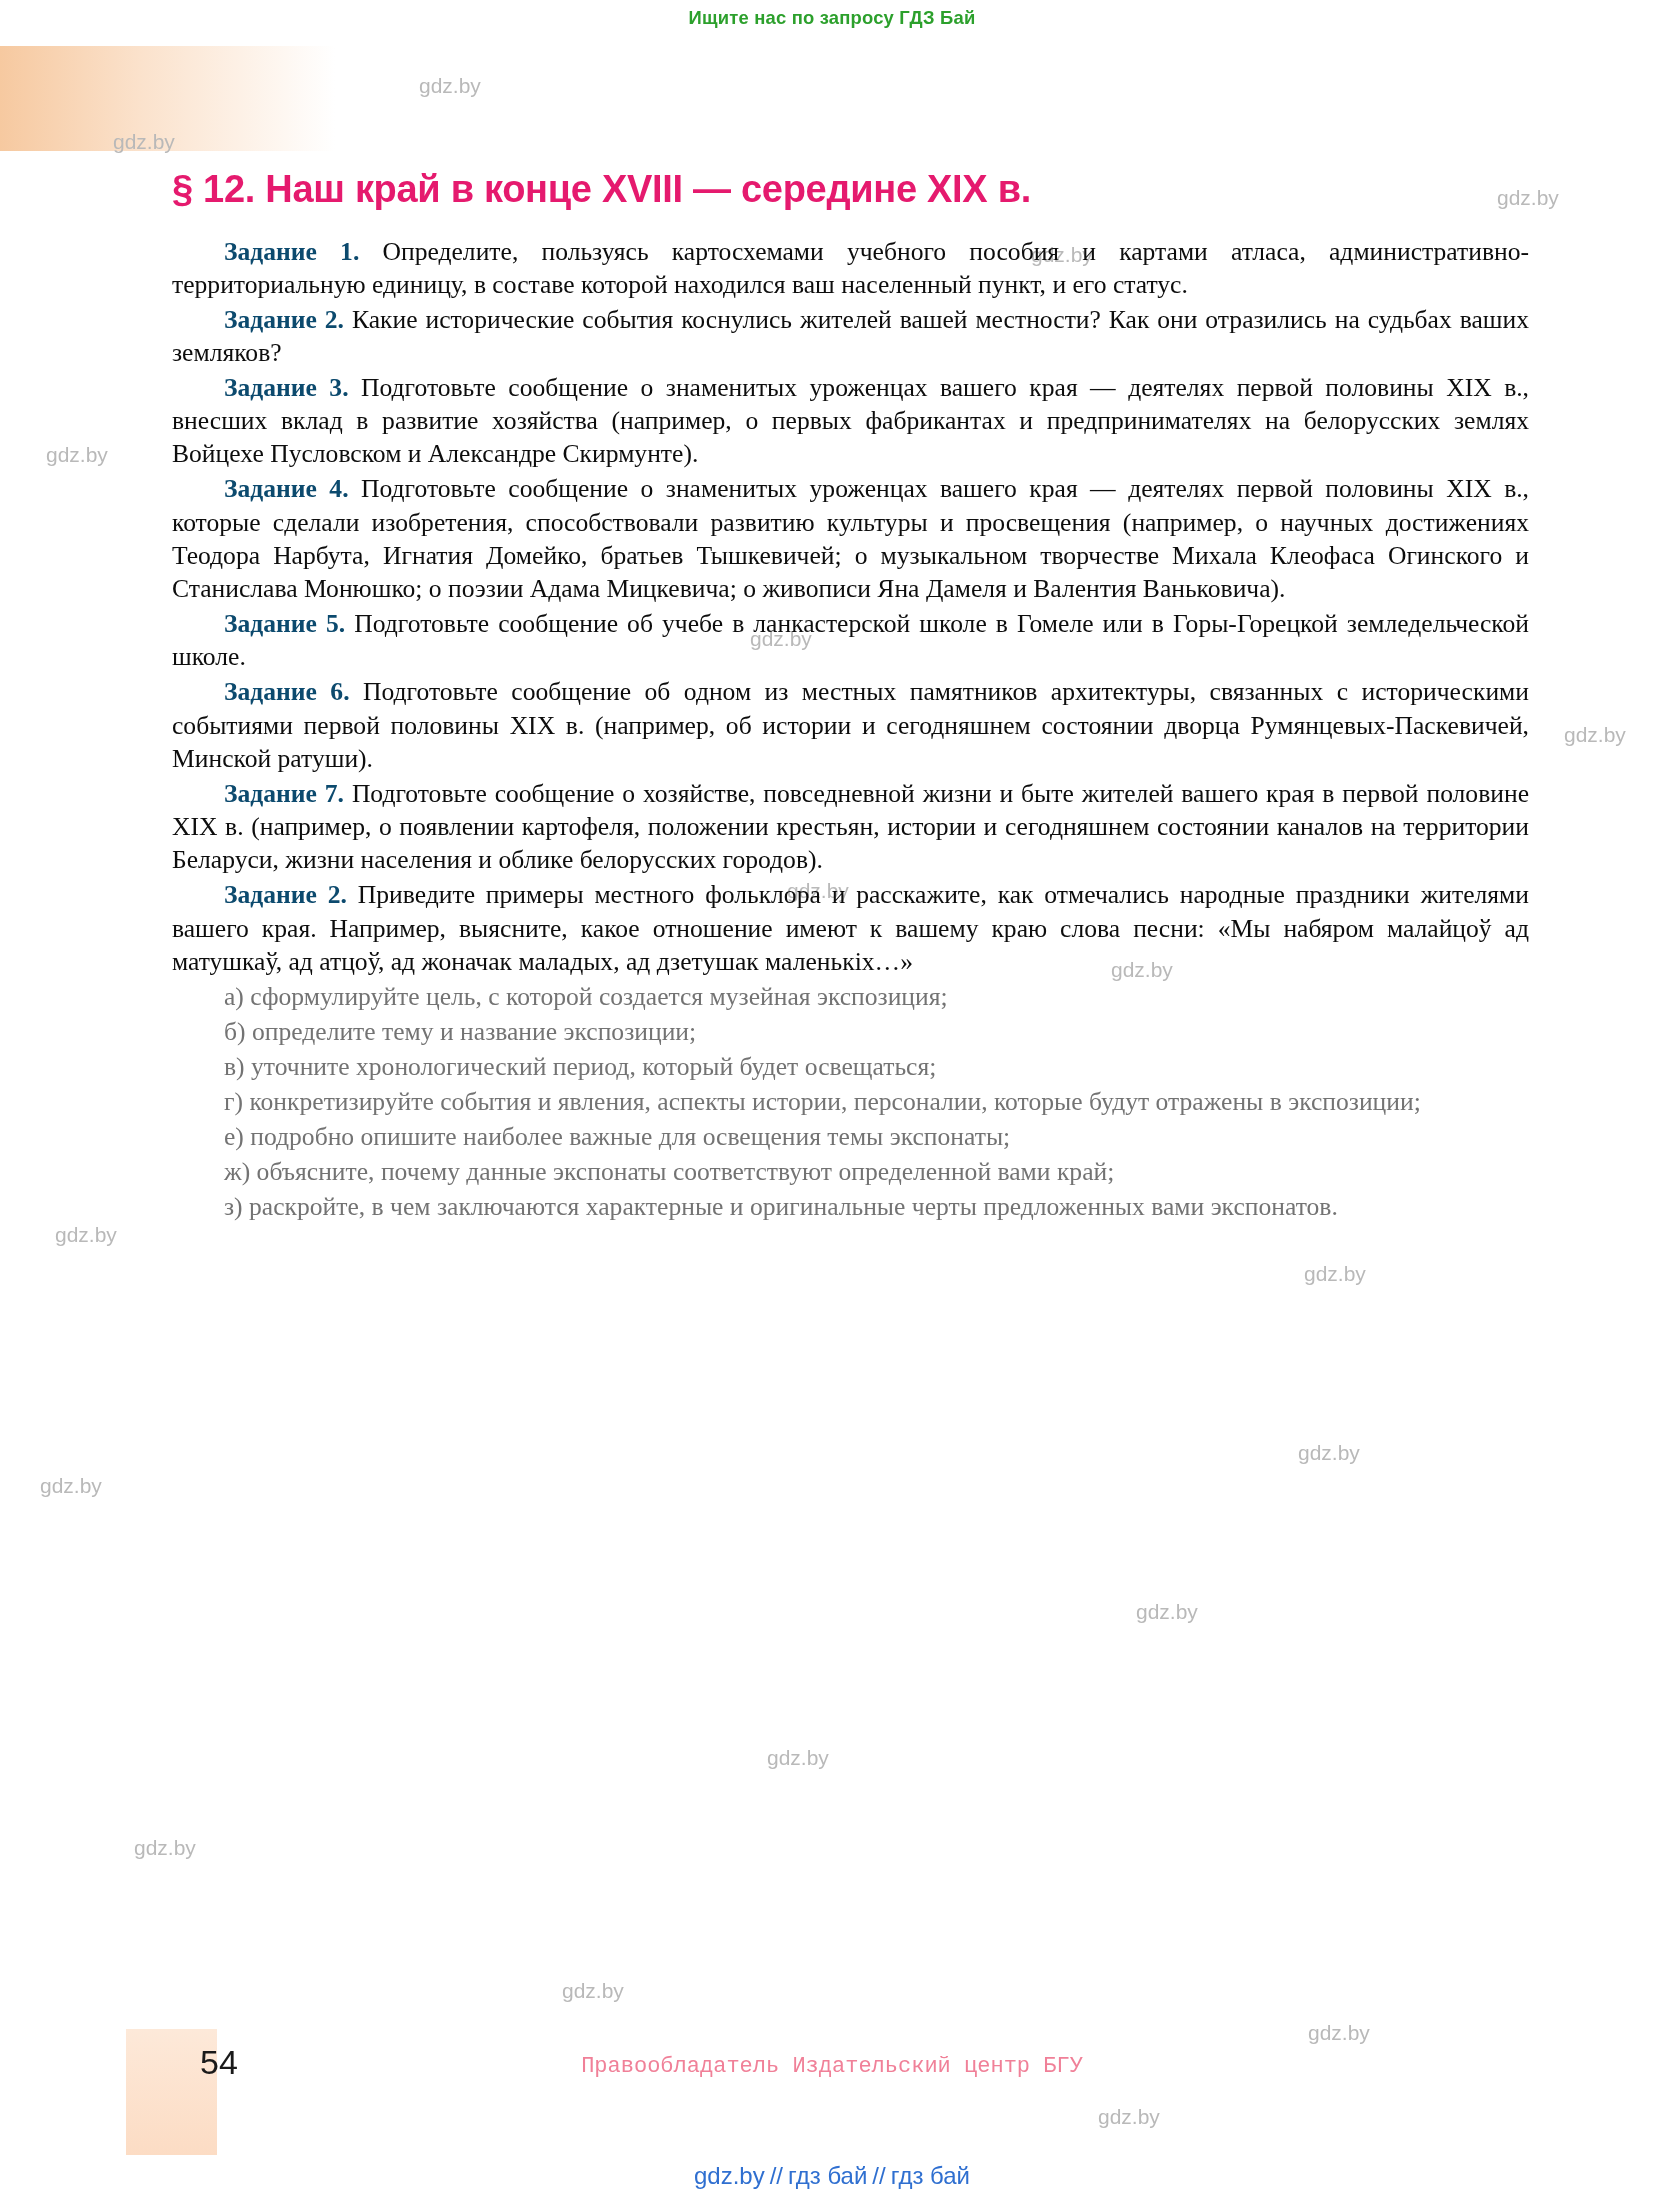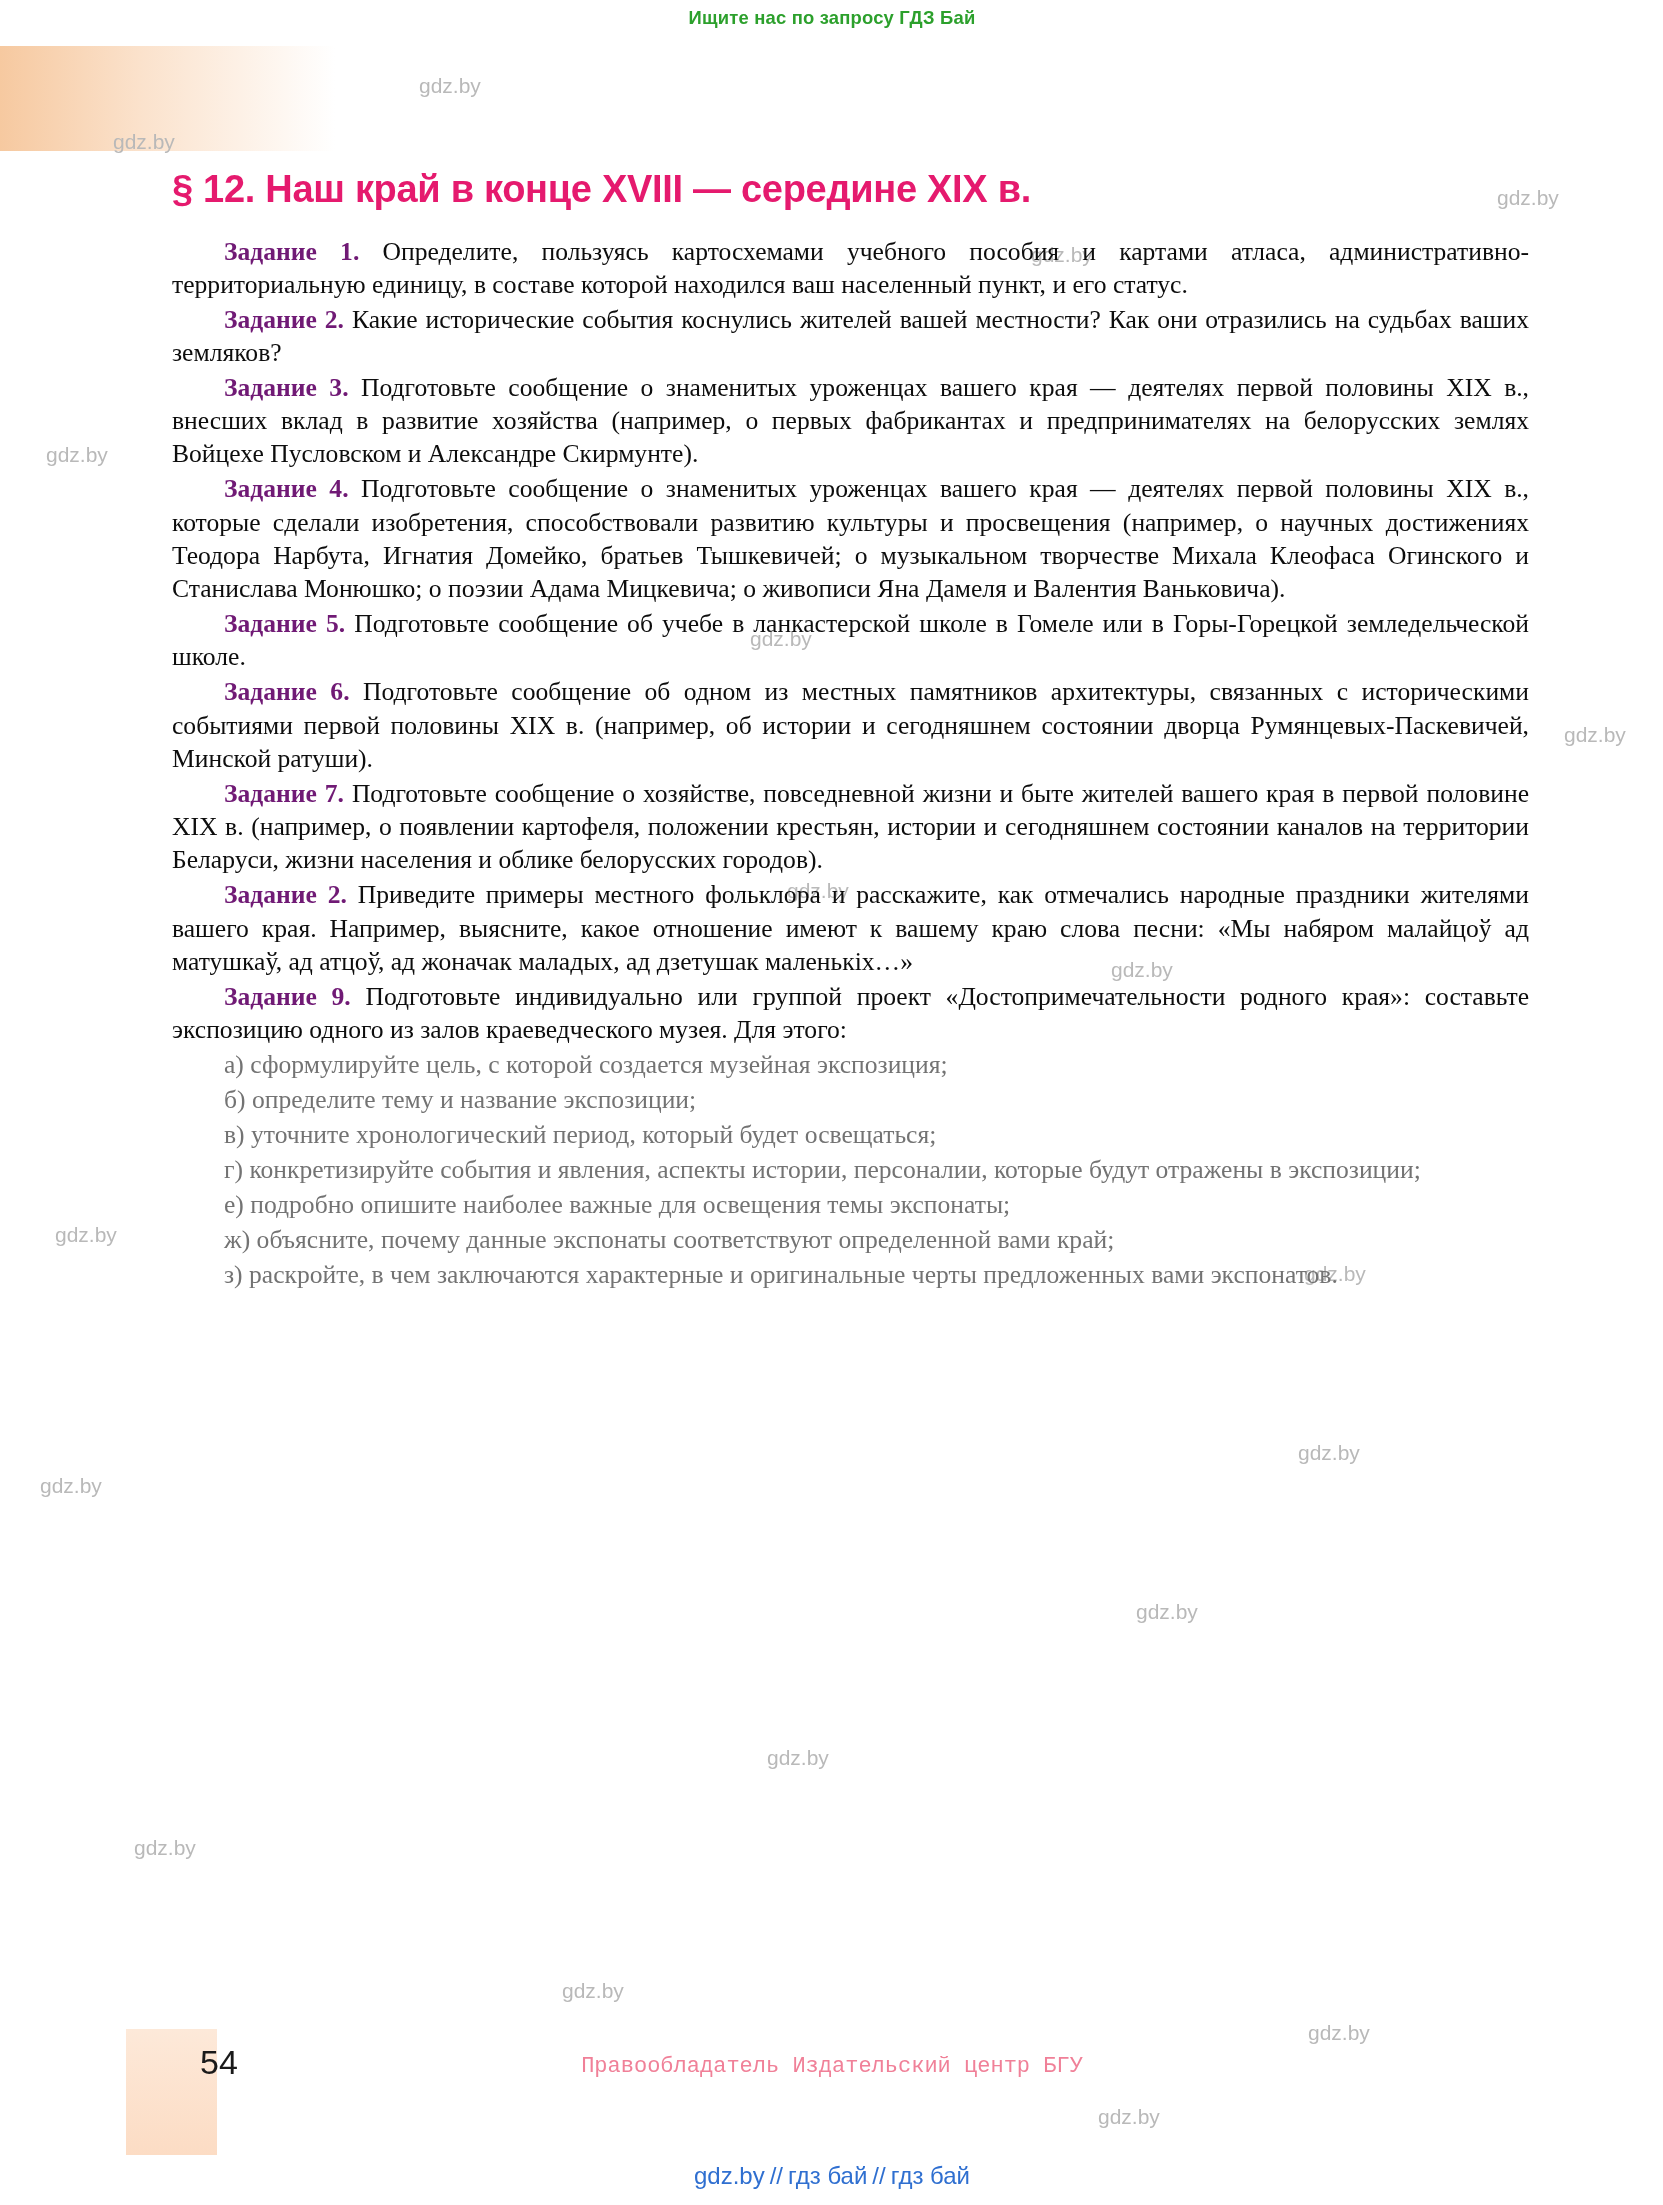--- a/index.html
+++ b/index.html
@@ -64,21 +64,21 @@
   p.para {
     margin: 0 0 1.7px 0;
     font-size: 25.6px;
     line-height: 1.30;
     color: #0d0d0d;
     text-align: justify;
     text-indent: 52px;
     hyphens: manual;
   }
   .task-label {
-    color: #701a75;
+    color: #0c4a6e;
     font-weight: bold;
     margin-top: 48px;
   }
   .sub {
     text-indent: 52px;
     margin: 0 0 1.7px 0;
     font-size: 25.6px;
     line-height: 1.30;
     color: #737373;
     text-align: justify;
@@ -185,23 +185,20 @@
     </p>
 
     <p class="para">
       <span class="task-label">Задание 7.</span><span> Подготовьте сообщение о хозяйстве, повседневной жизни и быте жителей вашего края в первой половине XIX в. (например, о появлении картофеля, положении крестьян, истории и сегодняшнем состоянии каналов на территории Беларуси, жизни населения и облике белорусских городов).</span>
     </p>
 
     <p class="para">
       <span class="task-label">Задание 2.</span><span> Приведите примеры местного фольклора и расскажите, как отмечались народные праздники жителями вашего края. Например, выясните, какое отношение имеют к вашему краю слова песни: «Мы набяром малайцоў ад матушкаў, ад атцоў, ад жоначак маладых, ад дзетушак маленькіх…»</span>
     </p>
 
-    <p class="para">
-      <span class="task-label">Задание 9.</span><span> Подготовьте индивидуально или группой проект «Достопримечательности родного края»: составьте экспозицию одного из залов краеведческого музея. Для этого:</span>
-    </p>
 
     <p class="sub">а) сформулируйте цель, с которой создается музейная экспозиция;</p>
     <p class="sub">б) определите тему и название экспозиции;</p>
     <p class="sub">в) уточните хронологический период, который будет освещаться;</p>
     <p class="sub">г) конкретизируйте события и явления, аспекты истории, персоналии, которые будут отражены в экспозиции;</p>
     <p class="sub">е) подробно опишите наиболее важные для освещения темы экспонаты;</p>
     <p class="sub">ж) объясните, почему данные экспонаты соответствуют определенной вами край;</p>
     <p class="sub">з) раскройте, в чем заключаются характерные и оригинальные черты предложенных вами экспонатов.</p>
 
   </div>

